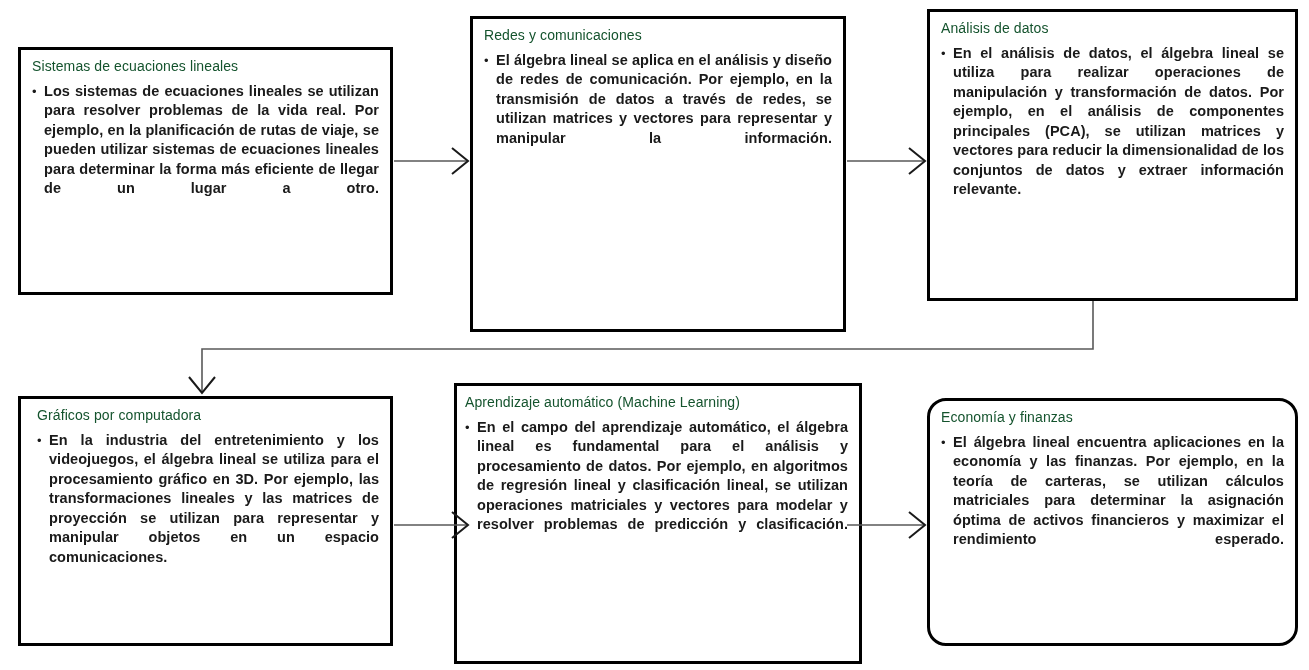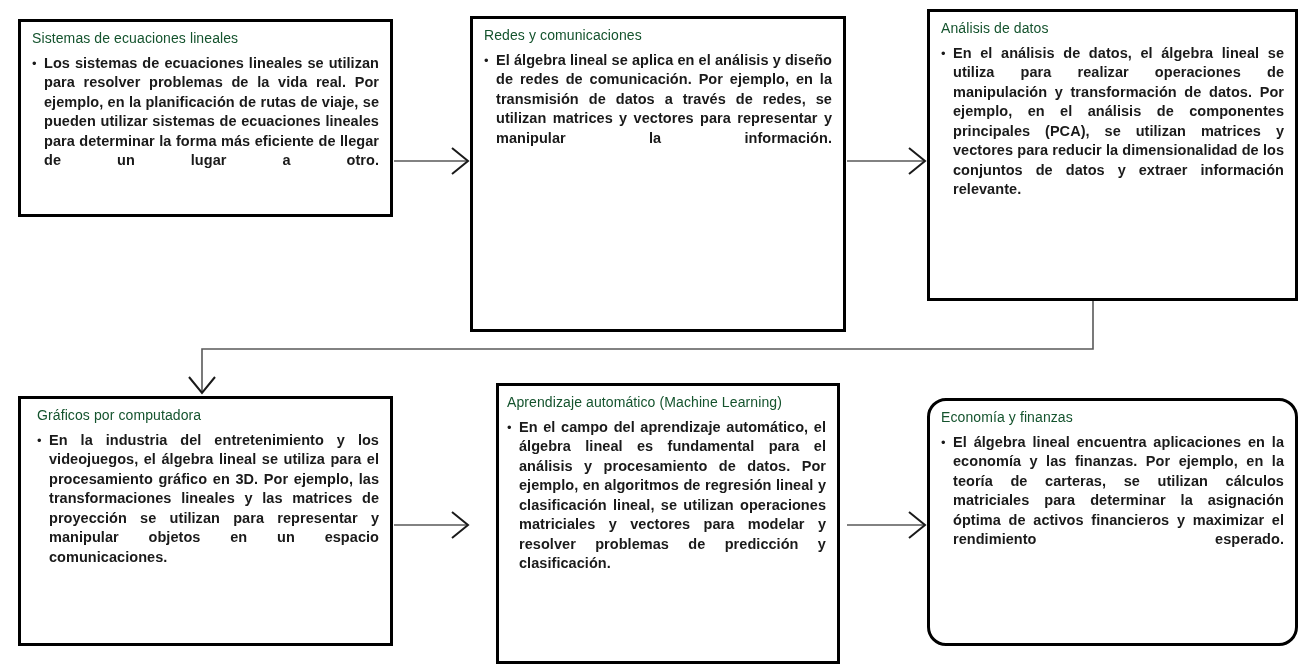--- a/index.html
+++ b/index.html
@@ -65,25 +65,25 @@
     font-weight: bold;
   }
   
   .bullet-text::after {
     content: "";
     display: inline-block;
     width: 100%;
   }
 
   
-  #node-1 { left: 18px;  top: 19px;  width: 375px; height: 198px; }
+  #node-1 { left: 18px;  top: 47px;  width: 375px; height: 248px; }
   #node-2 { left: 470px; top: 16px;  width: 376px; height: 316px; }
   #node-3 { left: 927px; top: 9px;   width: 371px; height: 292px; }
   #node-4 { left: 18px;  top: 396px; width: 375px; height: 250px; padding-left: 16px; }
-  #node-5 { left: 496px; top: 383px; width: 344px; height: 281px; padding-left: 8px; }
+  #node-5 { left: 454px; top: 383px; width: 408px; height: 281px; padding-left: 8px; }
   #node-6 { left: 927px; top: 398px; width: 371px; height: 248px; border-radius: 19px; }
 
   
   .connector {
     position: absolute;
     overflow: visible;
     pointer-events: none;
   }
   .conn-line {
     stroke: #595959;

